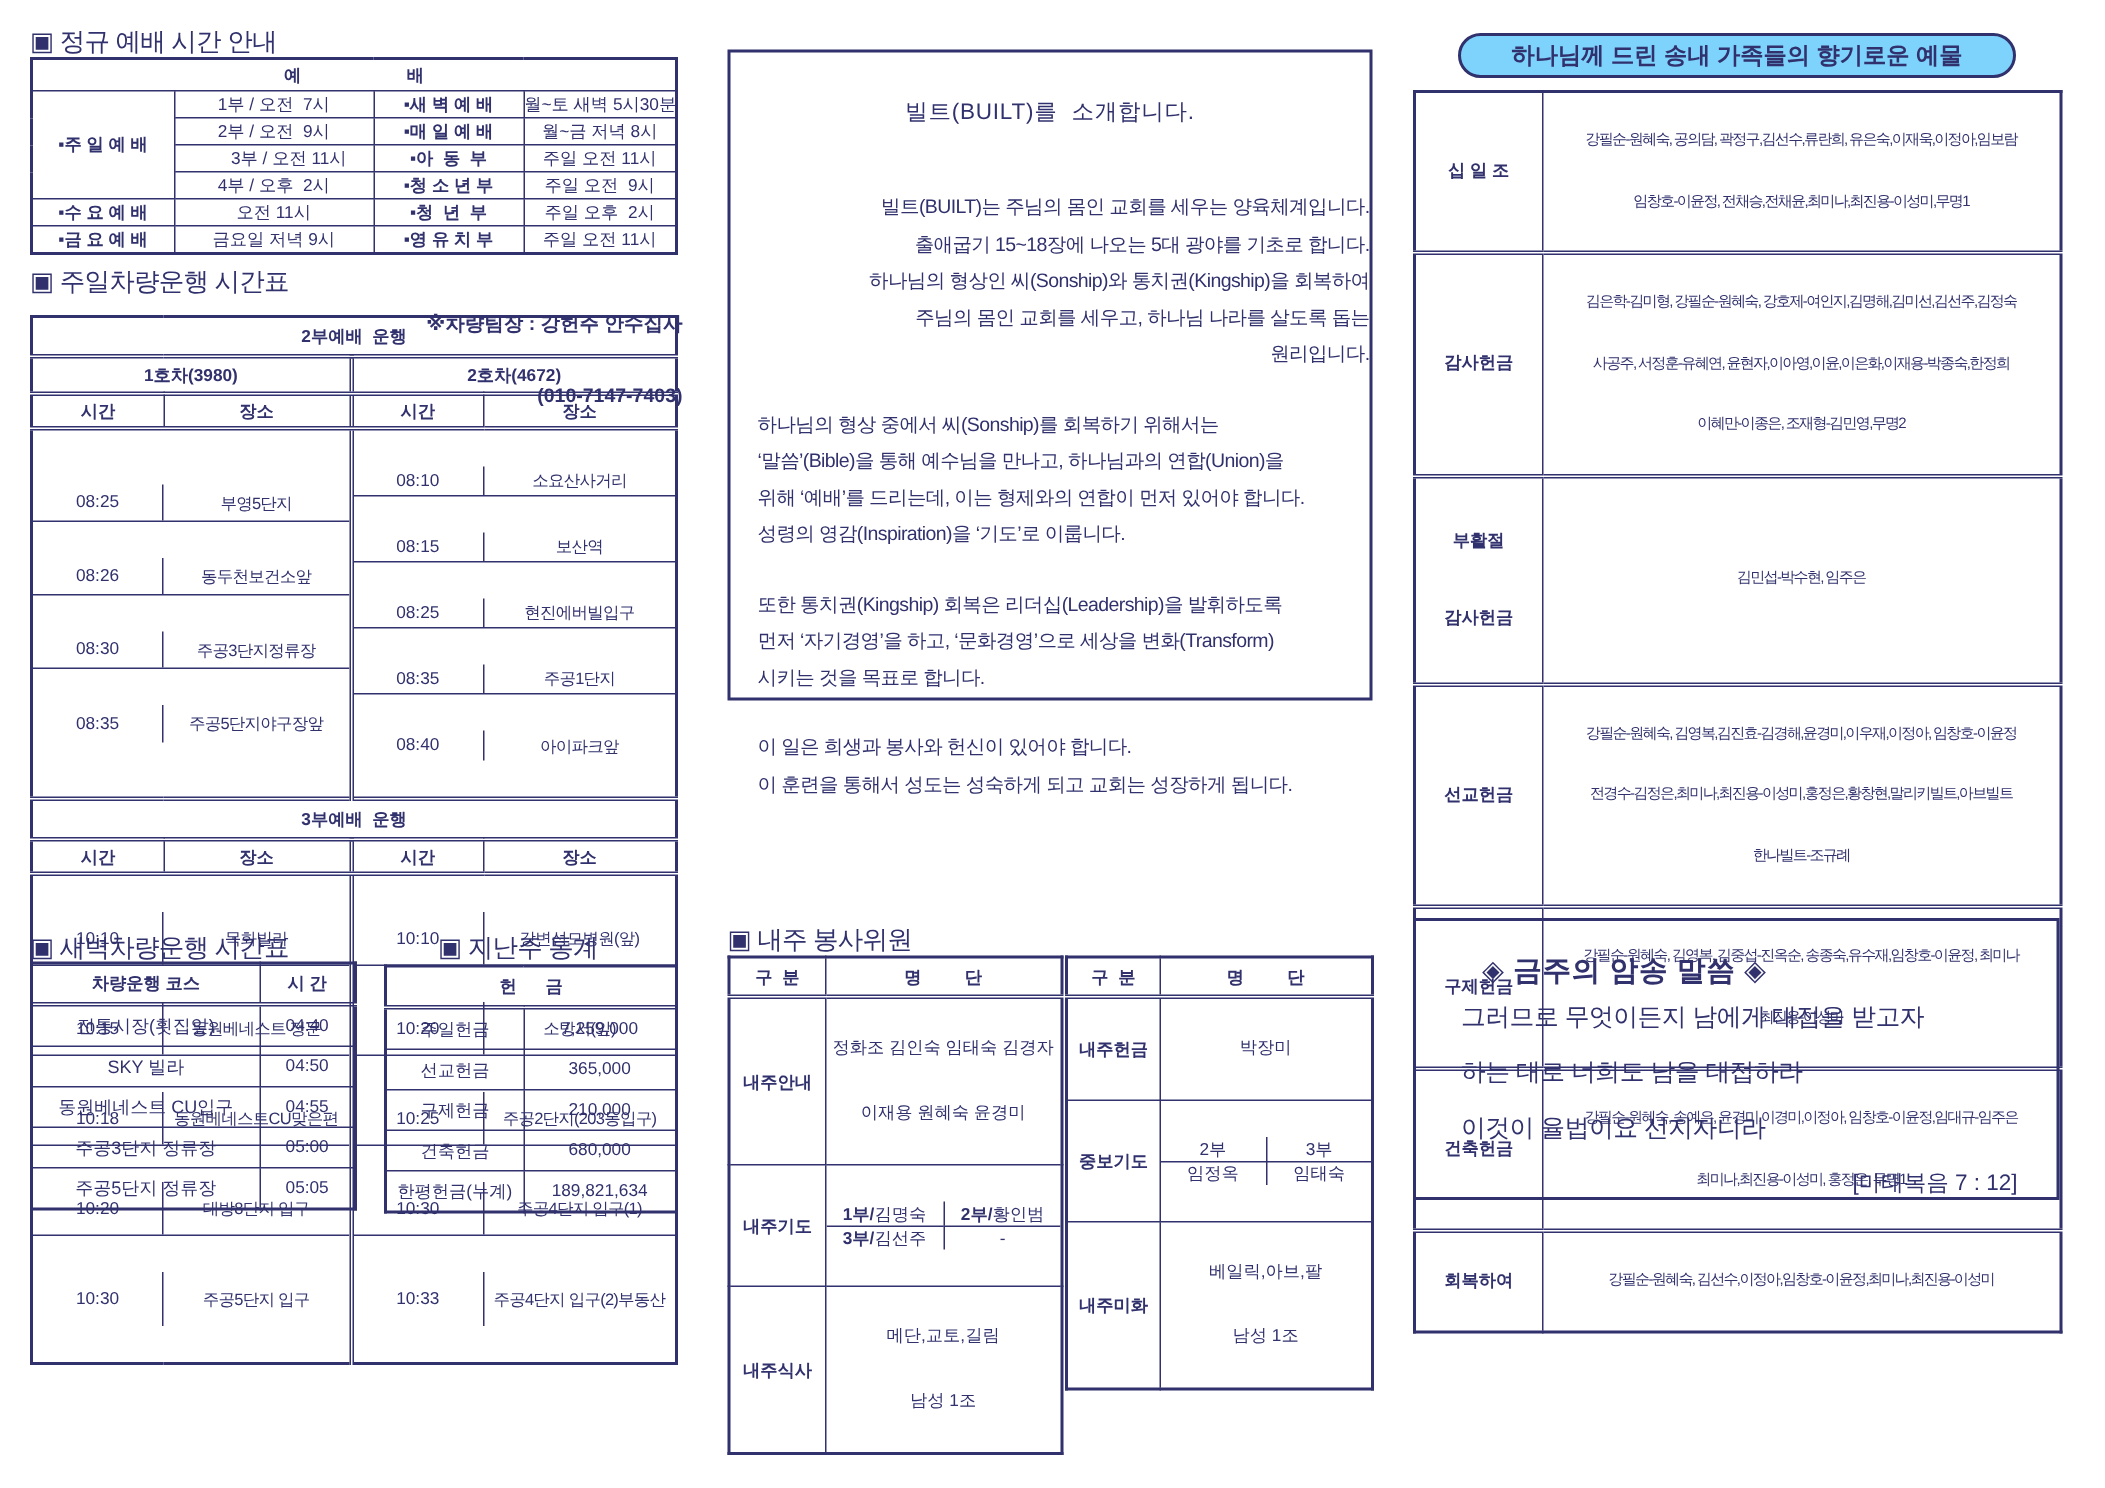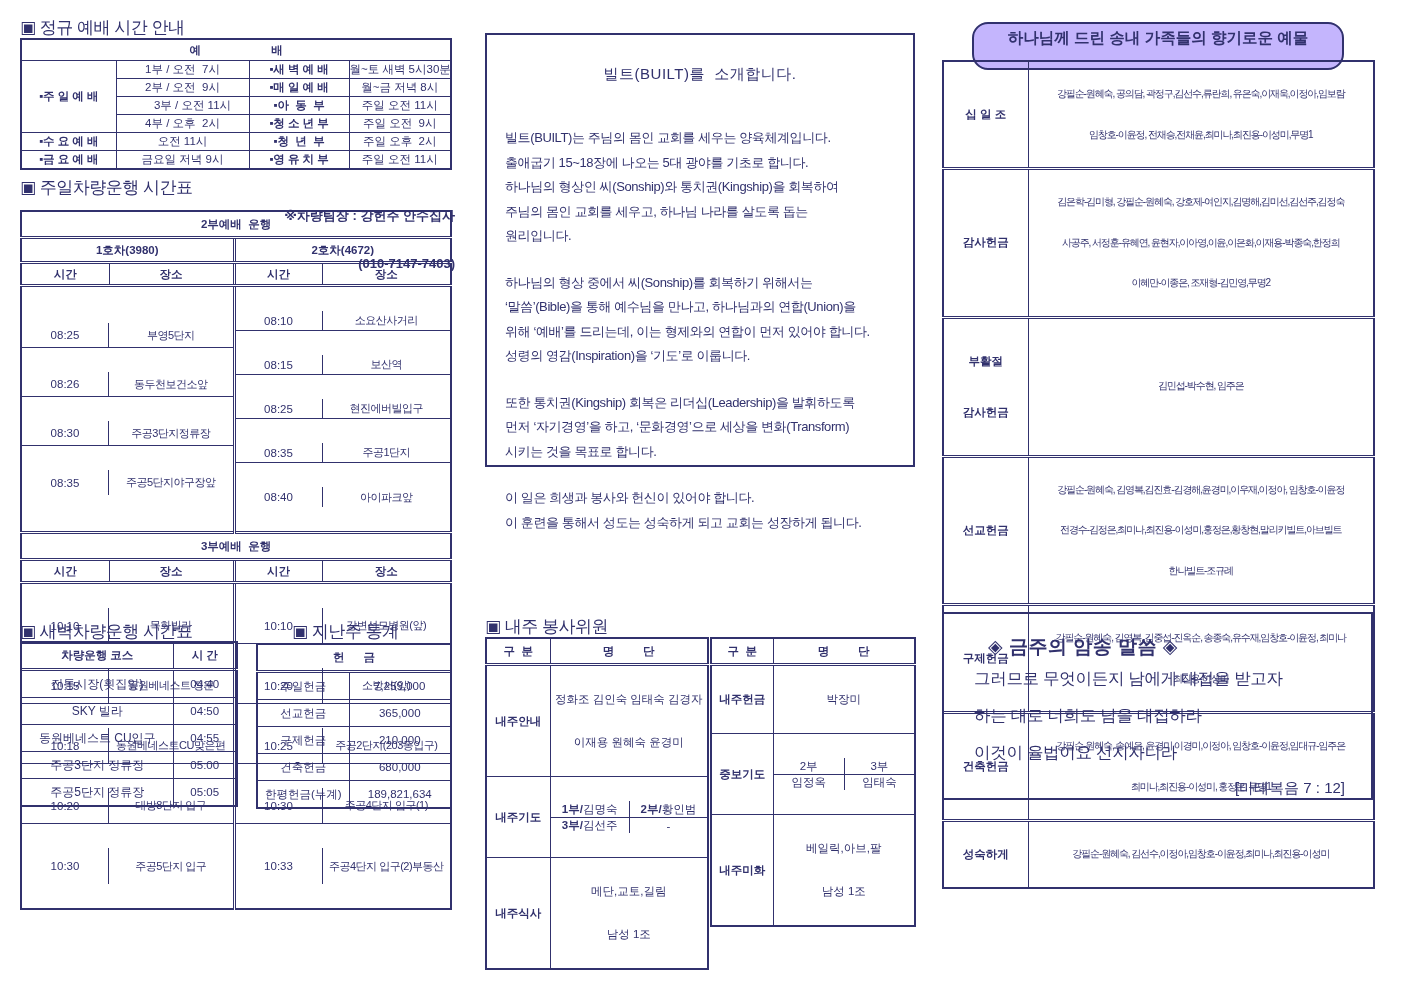--- a/index.html
+++ b/index.html
@@ -28,34 +28,34 @@
   .h25{height:25px;} .h20{height:20px;} .h36{height:36px;}
 
   
   td.amount{text-align:right;padding-right:9px;font-size:12px;}
   td.sname{font-size:12px;}
 
   
   #built-box{border:2px solid #31316d;box-sizing:border-box;}
   #built-title{text-align:center;margin-top:30px;font-size:15px;letter-spacing:0.5px;white-space:pre;}
   .bpara{margin:22px 0 0 18px;}
-  .bpara.first{margin-top:42px;}
+  .bpara.first{margin-top:42px;text-align:right;}
   .bline{font-size:13px;line-height:24.5px;letter-spacing:-0.4px;white-space:pre;}
 
   
   .grid2{display:grid;grid-template-columns:1fr 1fr;grid-template-rows:1fr 1fr;height:100%;}
   .grid2 > div{display:flex;align-items:center;justify-content:center;font-size:11.5px;
                border-left:1px solid #31316d;border-top:1px solid #31316d;white-space:pre;}
   .grid2 > div:nth-child(1),.grid2 > div:nth-child(2){border-top:none;}
   .grid2 > div:nth-child(1),.grid2 > div:nth-child(3){border-left:none;}
   .vline{font-size:11.5px;line-height:19px;white-space:pre;}
 
   
-  .banner{box-sizing:border-box;border:2px solid #31316d;border-radius:16px;background:#c4b5fd;
-          text-align:center;font-weight:bold;font-size:15.5px;line-height:28px;height:48px;white-space:pre;}
+  .banner{box-sizing:border-box;border:2px solid #31316d;border-radius:16px;background:#7dd3fc;
+          text-align:center;font-weight:bold;font-size:15.5px;line-height:28px;height:30px;white-space:pre;}
   td.names{text-align:left;padding:4px 8px;}
   .nline{font-size:10px;letter-spacing:-1.1px;line-height:16.5px;white-space:pre;}
   td.offlbl{font-weight:bold;font-size:13px;line-height:17px;}
 
   
   #verse-box{border:2px solid #31316d;box-sizing:border-box;}
   #verse-title{margin:20px 0 0 44px;font-size:19px;font-weight:bold;letter-spacing:0.5px;white-space:pre;}
   .vrs{margin-left:30px;font-size:16.5px;line-height:37px;letter-spacing:-0.3px;white-space:pre;}
   #verse-ref{text-align:right;margin:8px 26px 0 0;font-size:15px;white-space:pre;}
 </style>
@@ -402,21 +402,21 @@
       </td>
     </tr>
     <tr>
       <td class="offlbl dbb" style="height:62px;">건축헌금</td>
       <td class="names dbb">
         <div class="nline">강필순-원혜숙, 송예은, 윤경미,이경미,이정아, 임창호-이윤정,임대규-임주은</div>
         <div class="nline">최미나,최진용-이성미, 홍정은, 무명1</div>
       </td>
     </tr>
     <tr>
-      <td class="offlbl" style="height:52px;">성숙하게</td>
+      <td class="offlbl" style="height:52px;">회복하여</td>
       <td class="names">
         <div class="nline">강필순-원혜숙, 김선수,이정아,임창호-이윤정,최미나,최진용-이성미</div>
       </td>
     </tr>
   </tbody>
     </table>
 
   <div id="verse-box" class="abs" style="left:942px;top:612px;width:431px;height:188px;">
     <div id="verse-title">◈ 금주의 암송 말씀 ◈</div>
     <div class="vrs">그러므로 무엇이든지 남에게 대접을 받고자</div>

